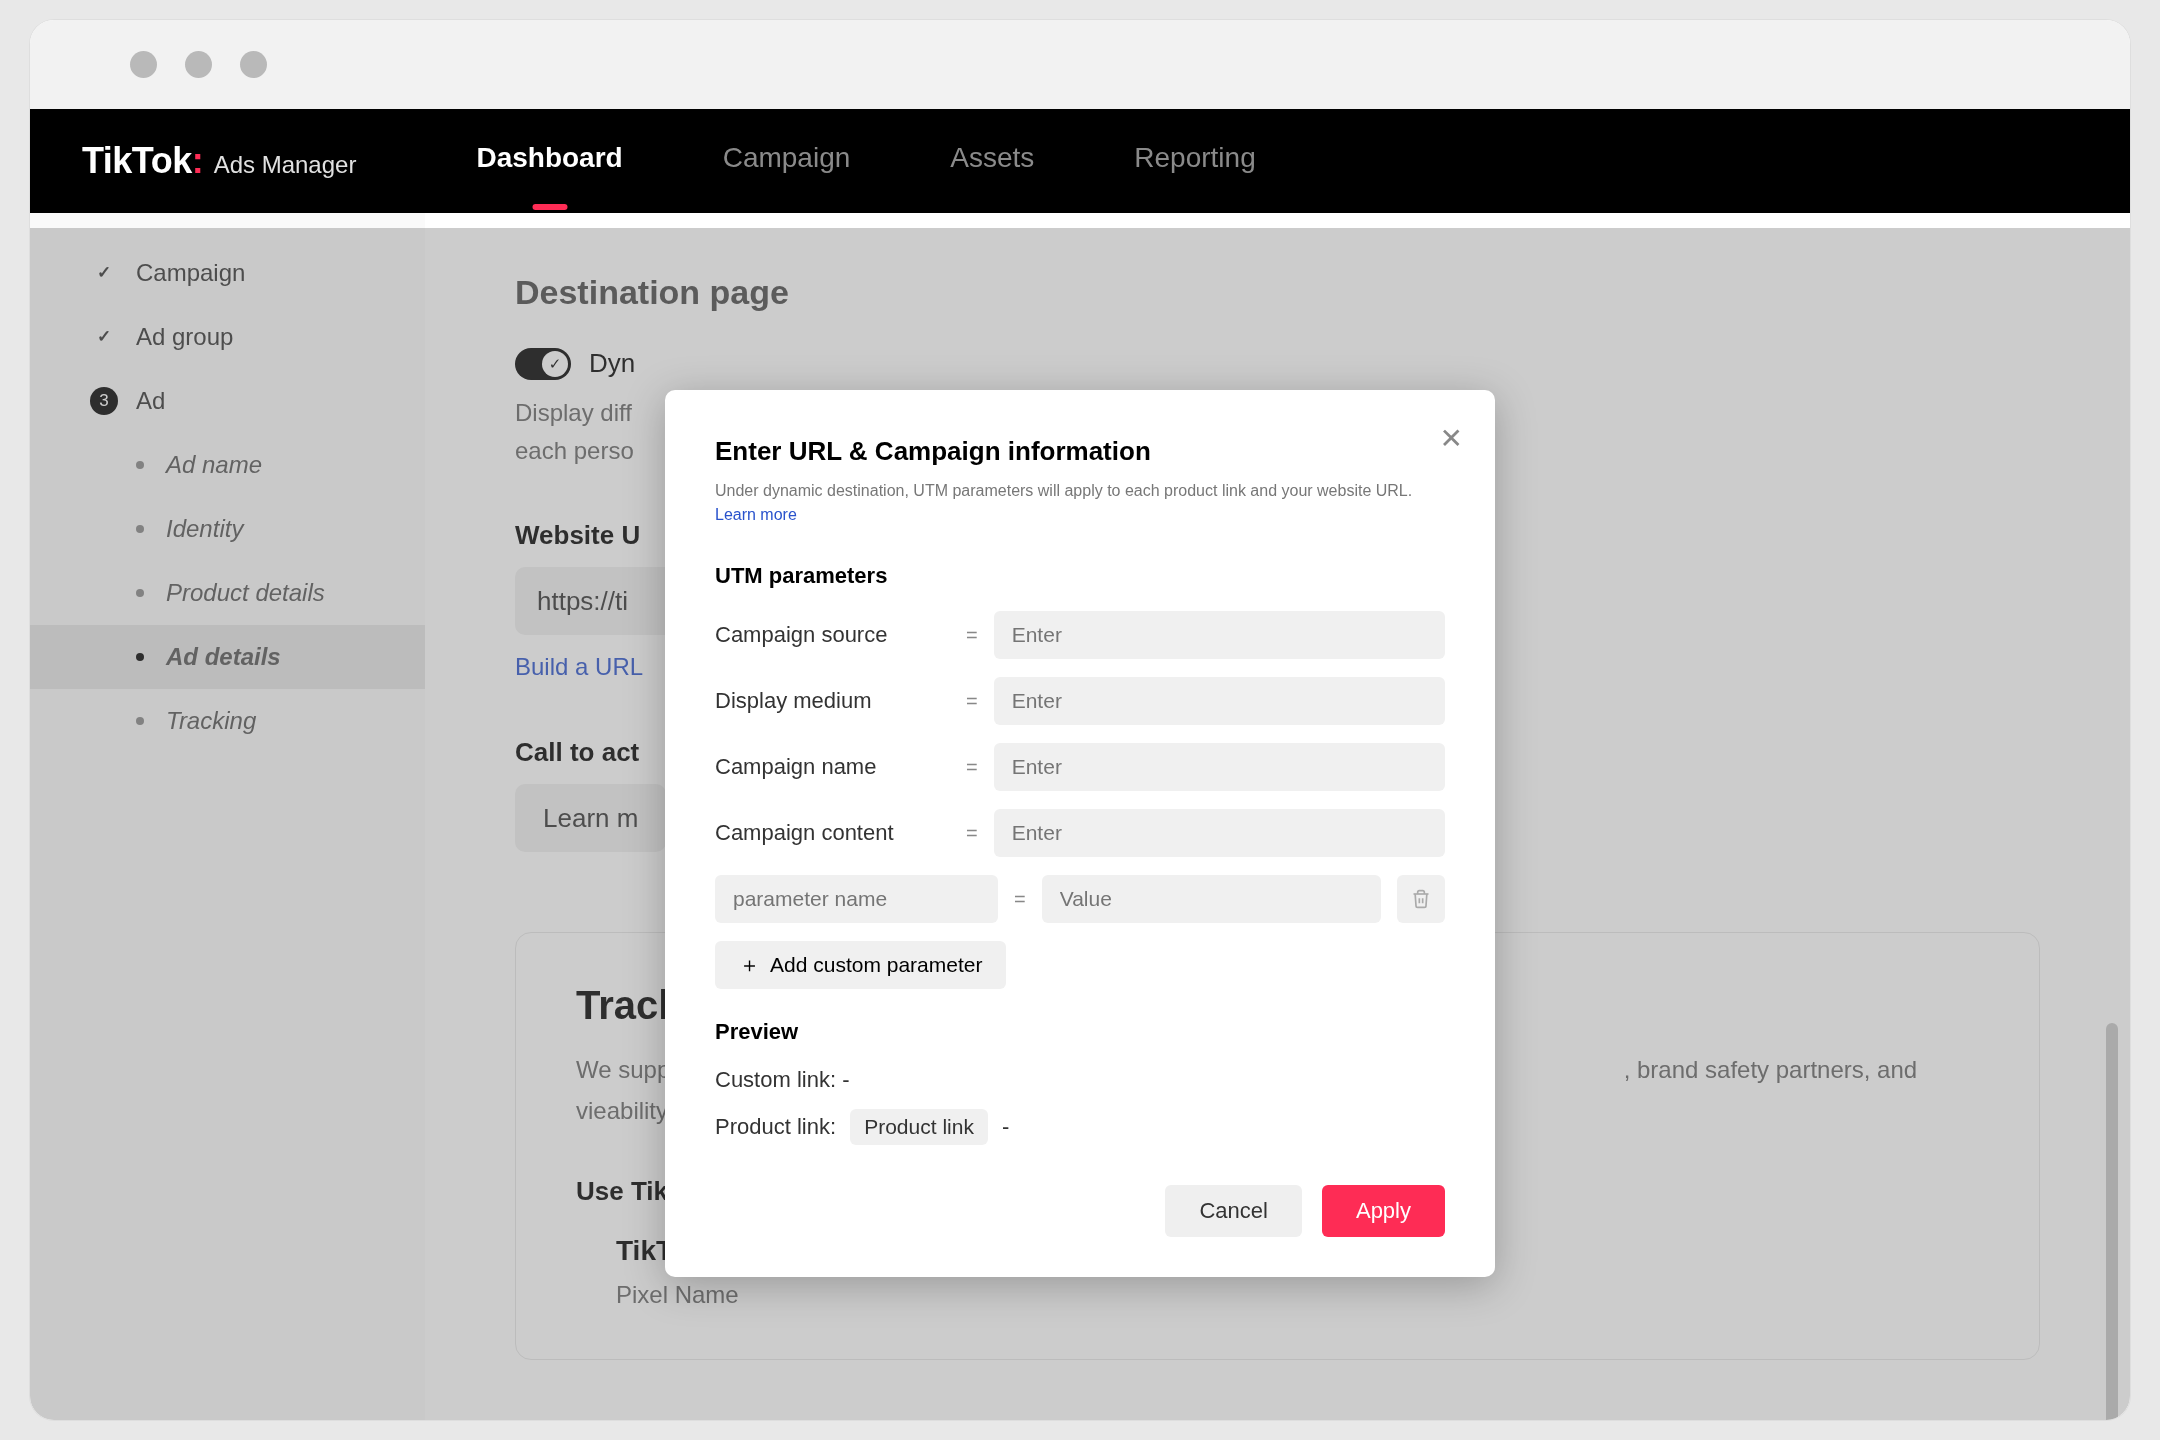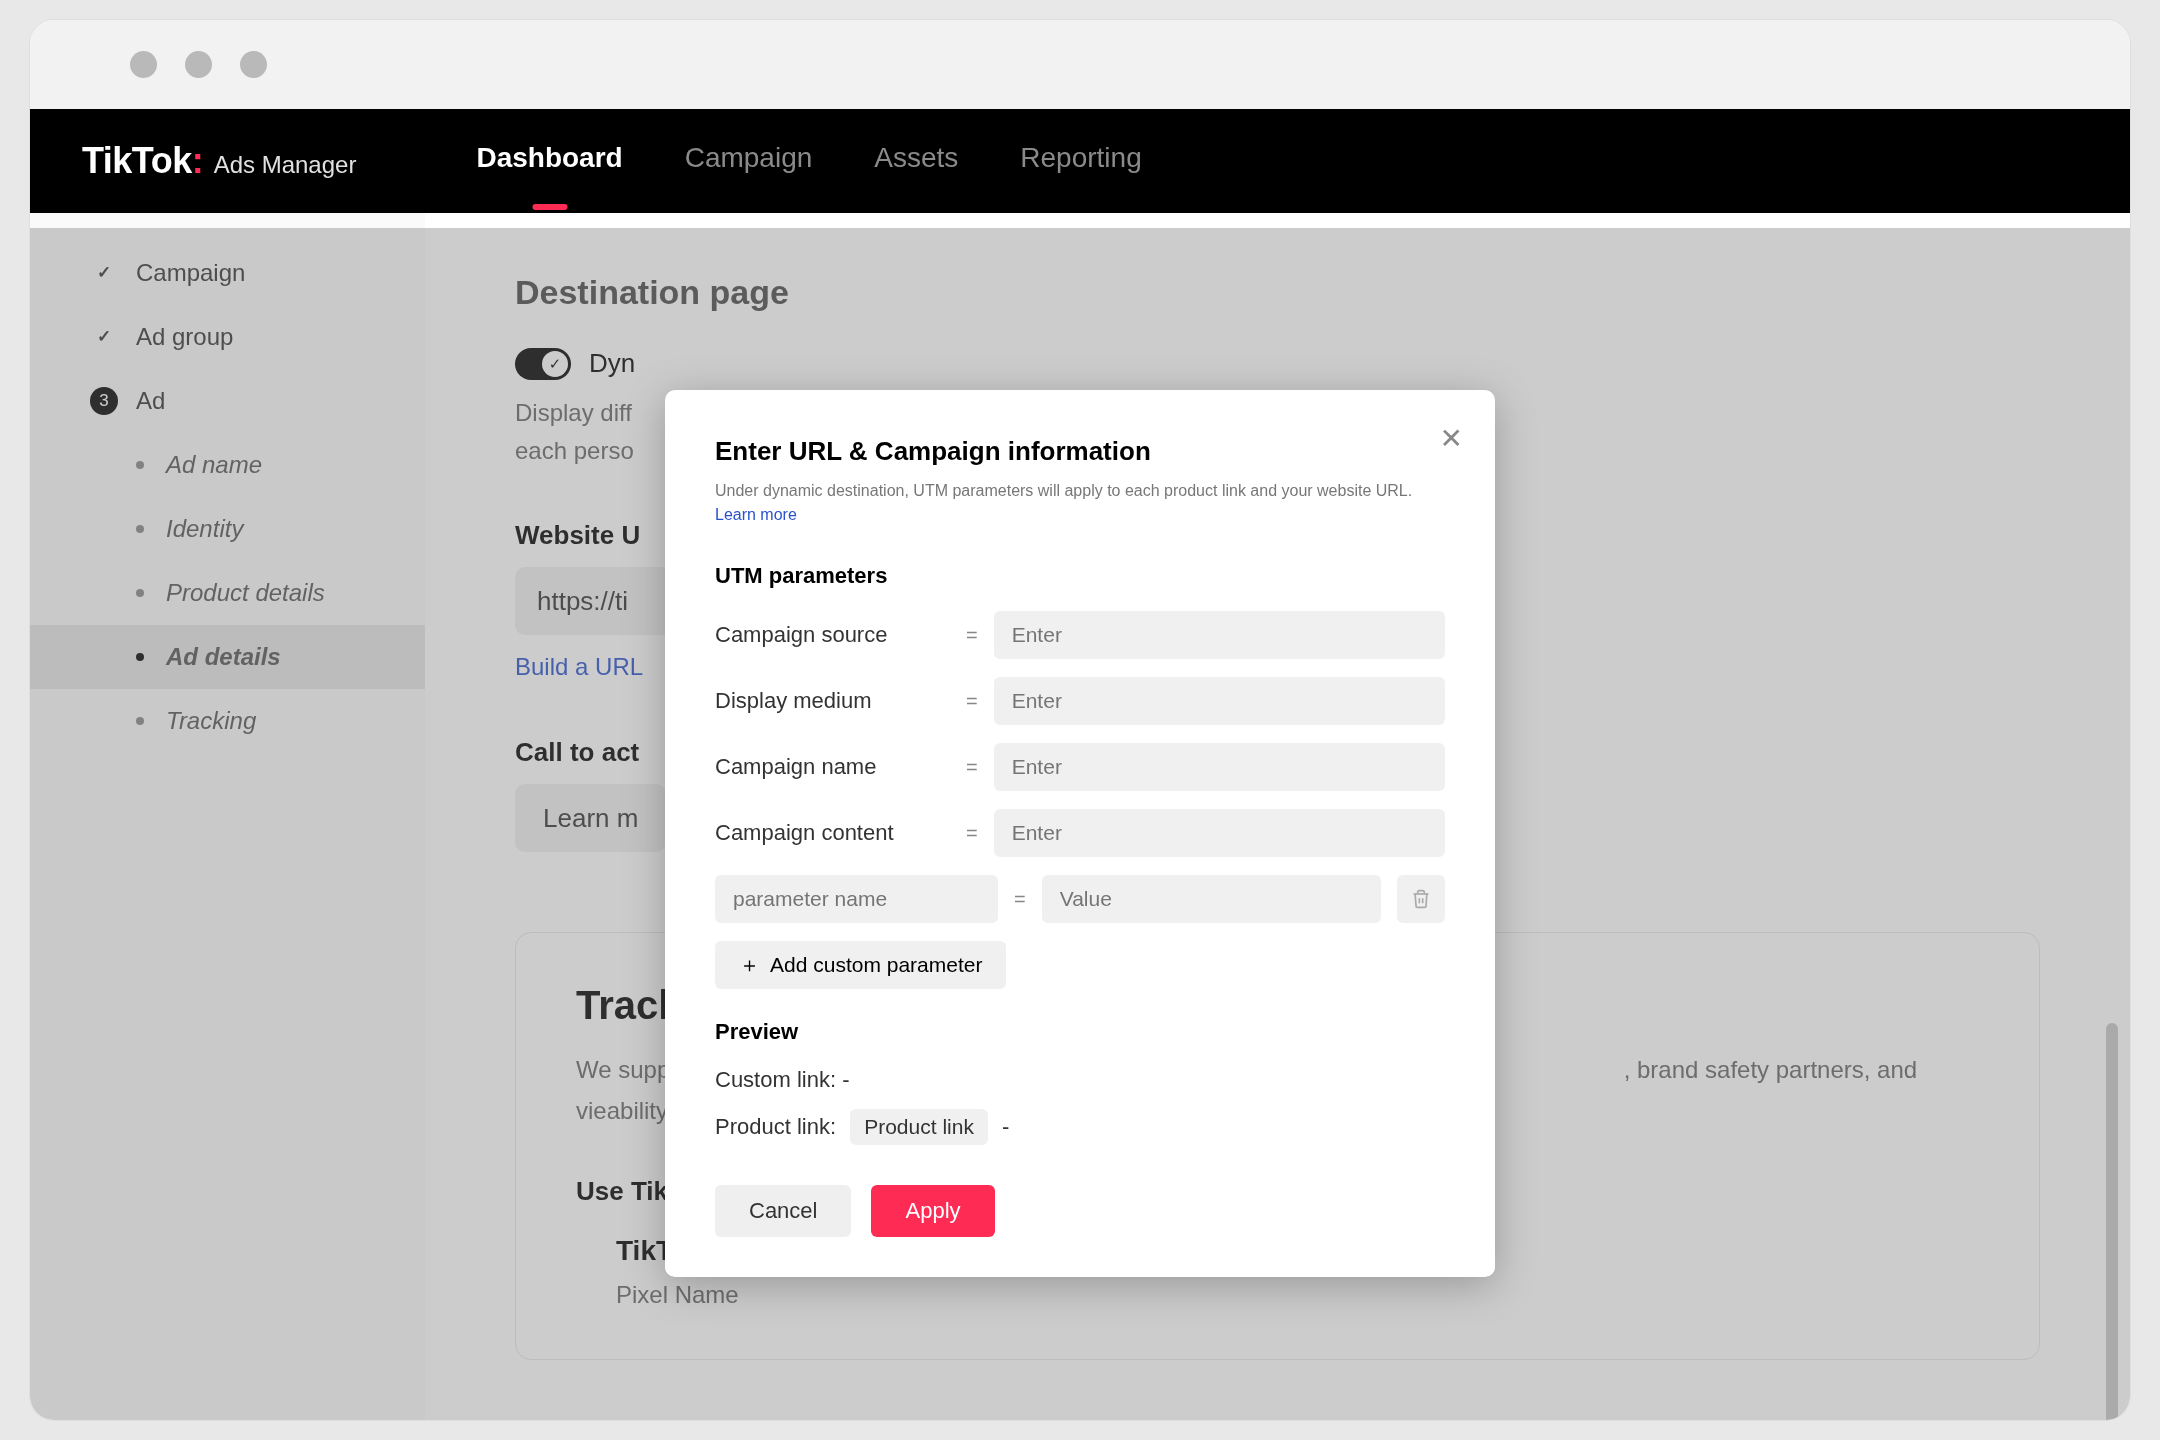--- a/index.html
+++ b/index.html
@@ -4,21 +4,21 @@
 <style>
 * { box-sizing: border-box; margin: 0; padding: 0; }
 body { font-family: -apple-system, BlinkMacSystemFont, "Segoe UI", Helvetica, Arial, sans-serif; background: #e8e8e8; display: flex; justify-content: center; align-items: flex-start; padding-top: 0; height: 1440px; width: 2160px; }
 .window { width: 2100px; height: 1400px; margin-top: 20px; background: #fff; border-radius: 24px; overflow: hidden; position: relative; display: flex; flex-direction: column; box-shadow: 0 0 0 1px rgba(0,0,0,0.04); }
 .chrome-bar { height: 96px; background: #f2f2f2; display: flex; align-items: center; padding-left: 100px; gap: 28px; }
 .chrome-dot { width: 27px; height: 27px; border-radius: 50%; background: #b9b9b9; }
 .topnav { height: 112px; background: #000; color: #fff; display: flex; align-items: center; padding: 0 52px; }
 .logo { font-weight: 800; font-size: 36px; letter-spacing: -0.5px; }
 .logo .dot { color: #fe2c55; }
 .logo-sub { font-size: 24px; font-weight: 400; color: #e1e1e1; margin-left: 6px; }
-.nav-items { display: flex; gap: 62px; margin-left: 120px; }
+.nav-items { display: flex; gap: 100px; margin-left: 120px; }
 .nav-item { font-size: 28px; color: #8a8a8a; position: relative; padding-bottom: 6px; cursor: pointer; }
 .nav-item.active { color: #fff; font-weight: 600; }
 .nav-item.active::after { content: ""; position: absolute; left: 50%; transform: translateX(-50%); bottom: -30px; width: 35px; height: 6px; background: #fe2c55; border-radius: 3px; }
 .content { flex: 1; display: flex; position: relative; background: #f5f5f5; }
 .sidebar { width: 395px; background: #fafafa; padding-top: 28px; }
 .side-item { display: flex; align-items: center; gap: 18px; padding: 18px 24px 18px 60px; font-size: 24px; color: #333; cursor: pointer; }
 .side-item.sub { padding-left: 106px; color: #555; font-size: 24px; font-style: italic; }
 .side-item.active { background: #e6e6e6; font-weight: 600; }
 .side-badge { width: 28px; height: 28px; border-radius: 50%; display: flex; align-items: center; justify-content: center; font-size: 17px; }
 .side-check { color: #333; font-weight: bold; }
@@ -53,21 +53,21 @@
 .sect-label:first-of-type { margin-top: 0; }
 .param-row { display: flex; align-items: center; gap: 16px; margin-bottom: 18px; }
 .param-label { width: 235px; font-size: 22px; color: #333; }
 .eq { font-size: 20px; color: #888; }
 .param-input { flex: 1; height: 48px; background: #f0f0f0; border: none; border-radius: 6px; padding: 0 18px; font-size: 21px; }
 .param-input.name { width: 283px; flex: none; }
 .trash-btn { width: 48px; height: 48px; background: #f0f0f0; border-radius: 6px; display: flex; align-items: center; justify-content: center; color: #aaa; cursor: pointer; }
 .add-btn { height: 48px; background: #f0f0f0; border: none; border-radius: 6px; padding: 0 24px; font-size: 21px; display: inline-flex; align-items: center; gap: 10px; cursor: pointer; }
 .preview-row { font-size: 22px; color: #333; margin-bottom: 16px; }
 .preview-row .chip { display: inline-block; background: #f0f0f0; border-radius: 6px; padding: 6px 14px; font-size: 21px; margin: 0 8px; }
-.modal-actions { display: flex; justify-content: flex-start; gap: 20px; margin-top: 40px; }
+.modal-actions { display: flex; justify-content: flex-end; gap: 20px; margin-top: 40px; }
 .btn { height: 52px; padding: 0 34px; border-radius: 6px; border: none; font-size: 22px; cursor: pointer; }
 .btn-cancel { background: #efefef; color: #333; }
 .btn-apply { background: #fe2c55; color: #fff; font-weight: 500; }
 
 .scrollbar-track { position: absolute; right: 12px; top: 430px; width: 12px; height: 860px; background: transparent; }
 .scrollbar-thumb { width: 12px; height: 560px; background: #c9c9c9; border-radius: 6px; position: absolute; top: 380px; }
 </style>
 </head>
 <body>
 

